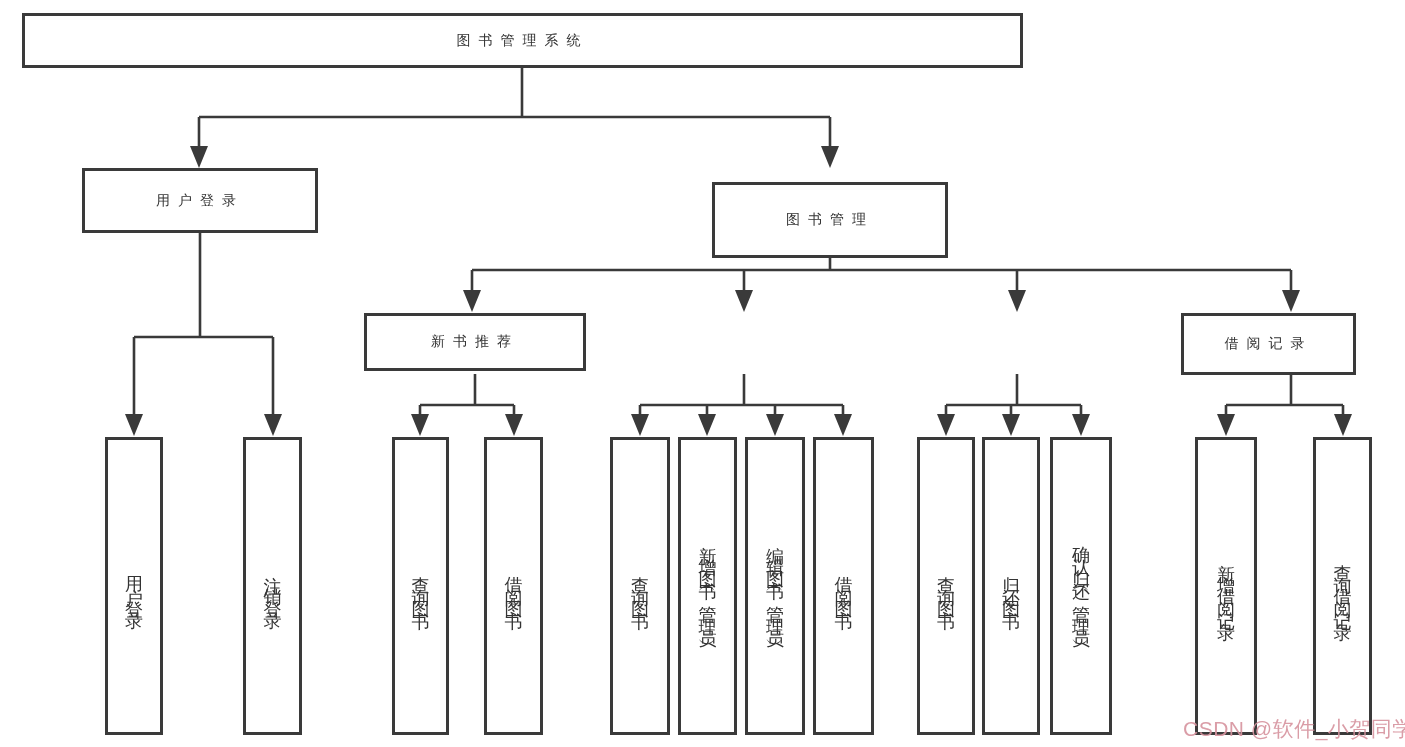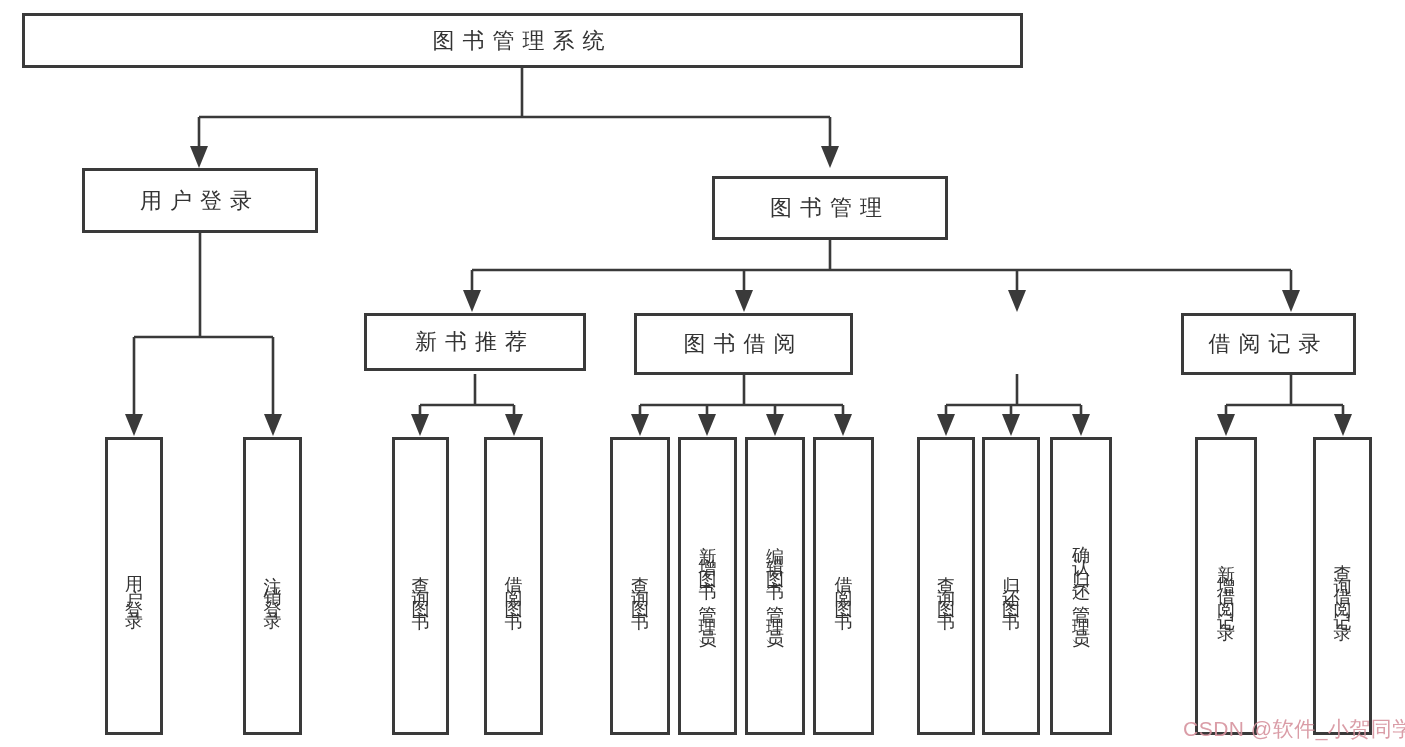--- a/index.html
+++ b/index.html
@@ -17,35 +17,35 @@
     color:var(--text);
     overflow:hidden;
   }
   #connectors{position:absolute;left:0;top:0;z-index:1;}
   .node{
     position:absolute;
     box-sizing:border-box;
     border:3px solid var(--line);
     background:#fff;
     display:flex;align-items:center;justify-content:center;
-    font-size:22px;letter-spacing:8px;
+    font-size:14px;letter-spacing:8px;
     z-index:2;
     white-space:nowrap;
   }
   .leaf{
     writing-mode:vertical-rl;
     text-orientation:mixed;
     letter-spacing:12px;
     font-size:18px;
     top:437px;height:298px;
   }
   
   #n-root{left:22px;top:13px;width:1001px;height:55px;}
   #n-user-login{left:82px;top:168px;width:236px;height:65px;}
-  #n-book-mgmt{left:712px;top:176px;width:236px;height:64px;}
+  #n-book-mgmt{left:712px;top:182px;width:236px;height:76px;}
   #n-new-book{left:364px;top:313px;width:222px;height:58px;}
   #n-book-borrow{left:634px;top:313px;width:219px;height:62px;}
   #n-current-borrow{left:907px;top:313px;width:219px;height:62px;}
   #n-borrow-records{left:1181px;top:313px;width:175px;height:62px;}
   #l-user-login{left:105px;width:58px;}
   #l-logout{left:243px;width:59px;}
   #l-nr-query{left:392px;width:57px;}
   #l-nr-borrow{left:484px;width:59px;}
   #l-bb-query{left:610px;width:60px;}
   #l-bb-add{left:678px;width:59px;}
@@ -97,23 +97,20 @@
   <div class="node" id="n-user-login">
     <span>用户登录</span>
   </div>
   <div class="node" id="n-book-mgmt">
     <span>图书管理</span>
   </div>
 
   <div class="node" id="n-new-book">
     <span>新书推荐</span>
   </div>
-  <div class="node" id="n-book-borrow">
-    <span>图书借阅</span>
-  </div>
   <div class="node" id="n-borrow-records">
     <span>借阅记录</span>
   </div>
 
   <div class="node leaf" id="l-user-login">
     <span>用户登录</span>
   </div>
   <div class="node leaf" id="l-logout">
     <span>注销登录</span>
   </div>

